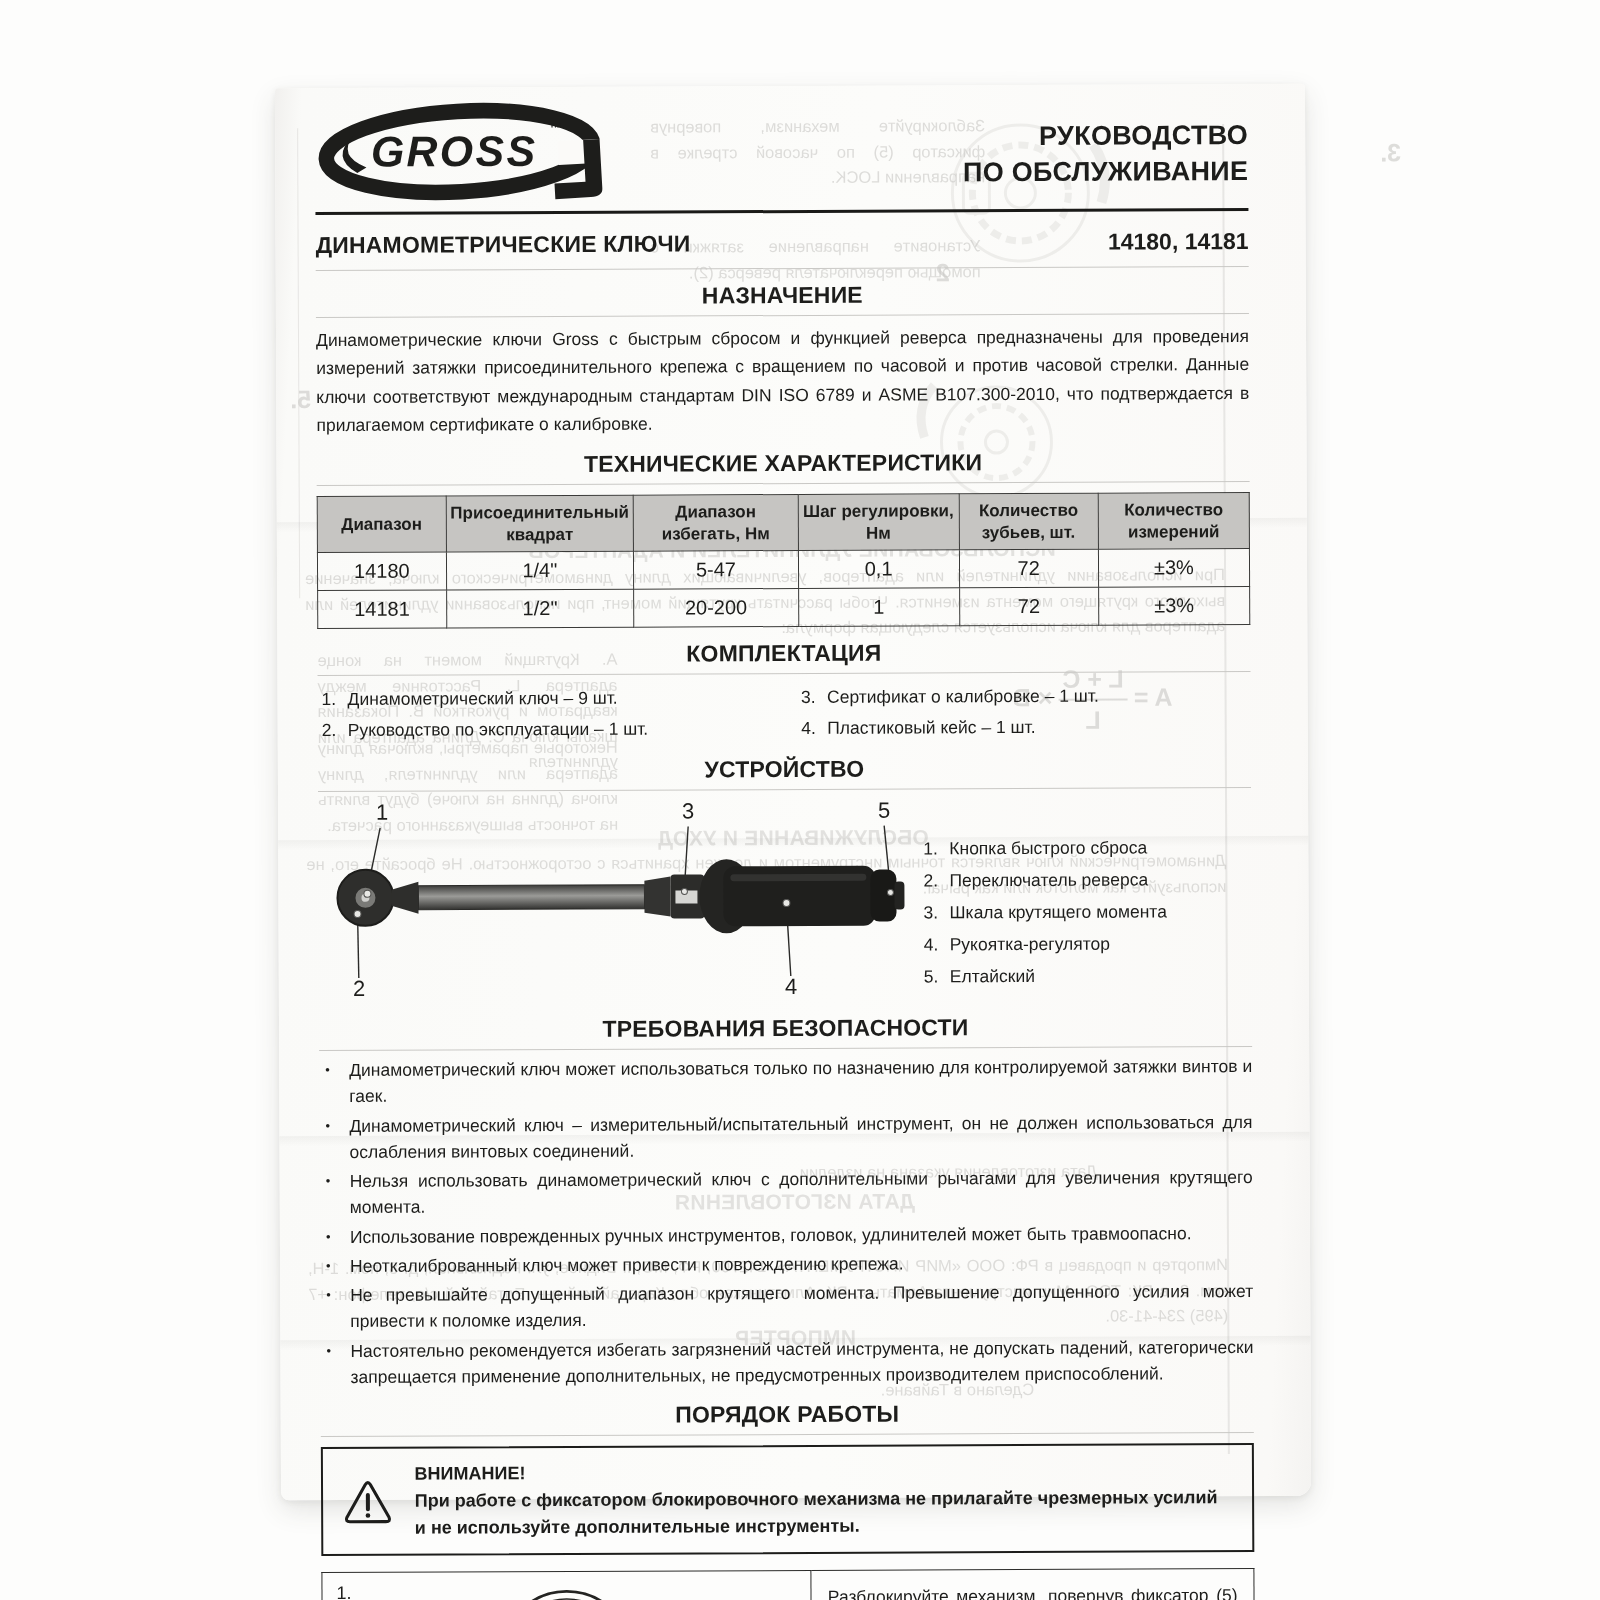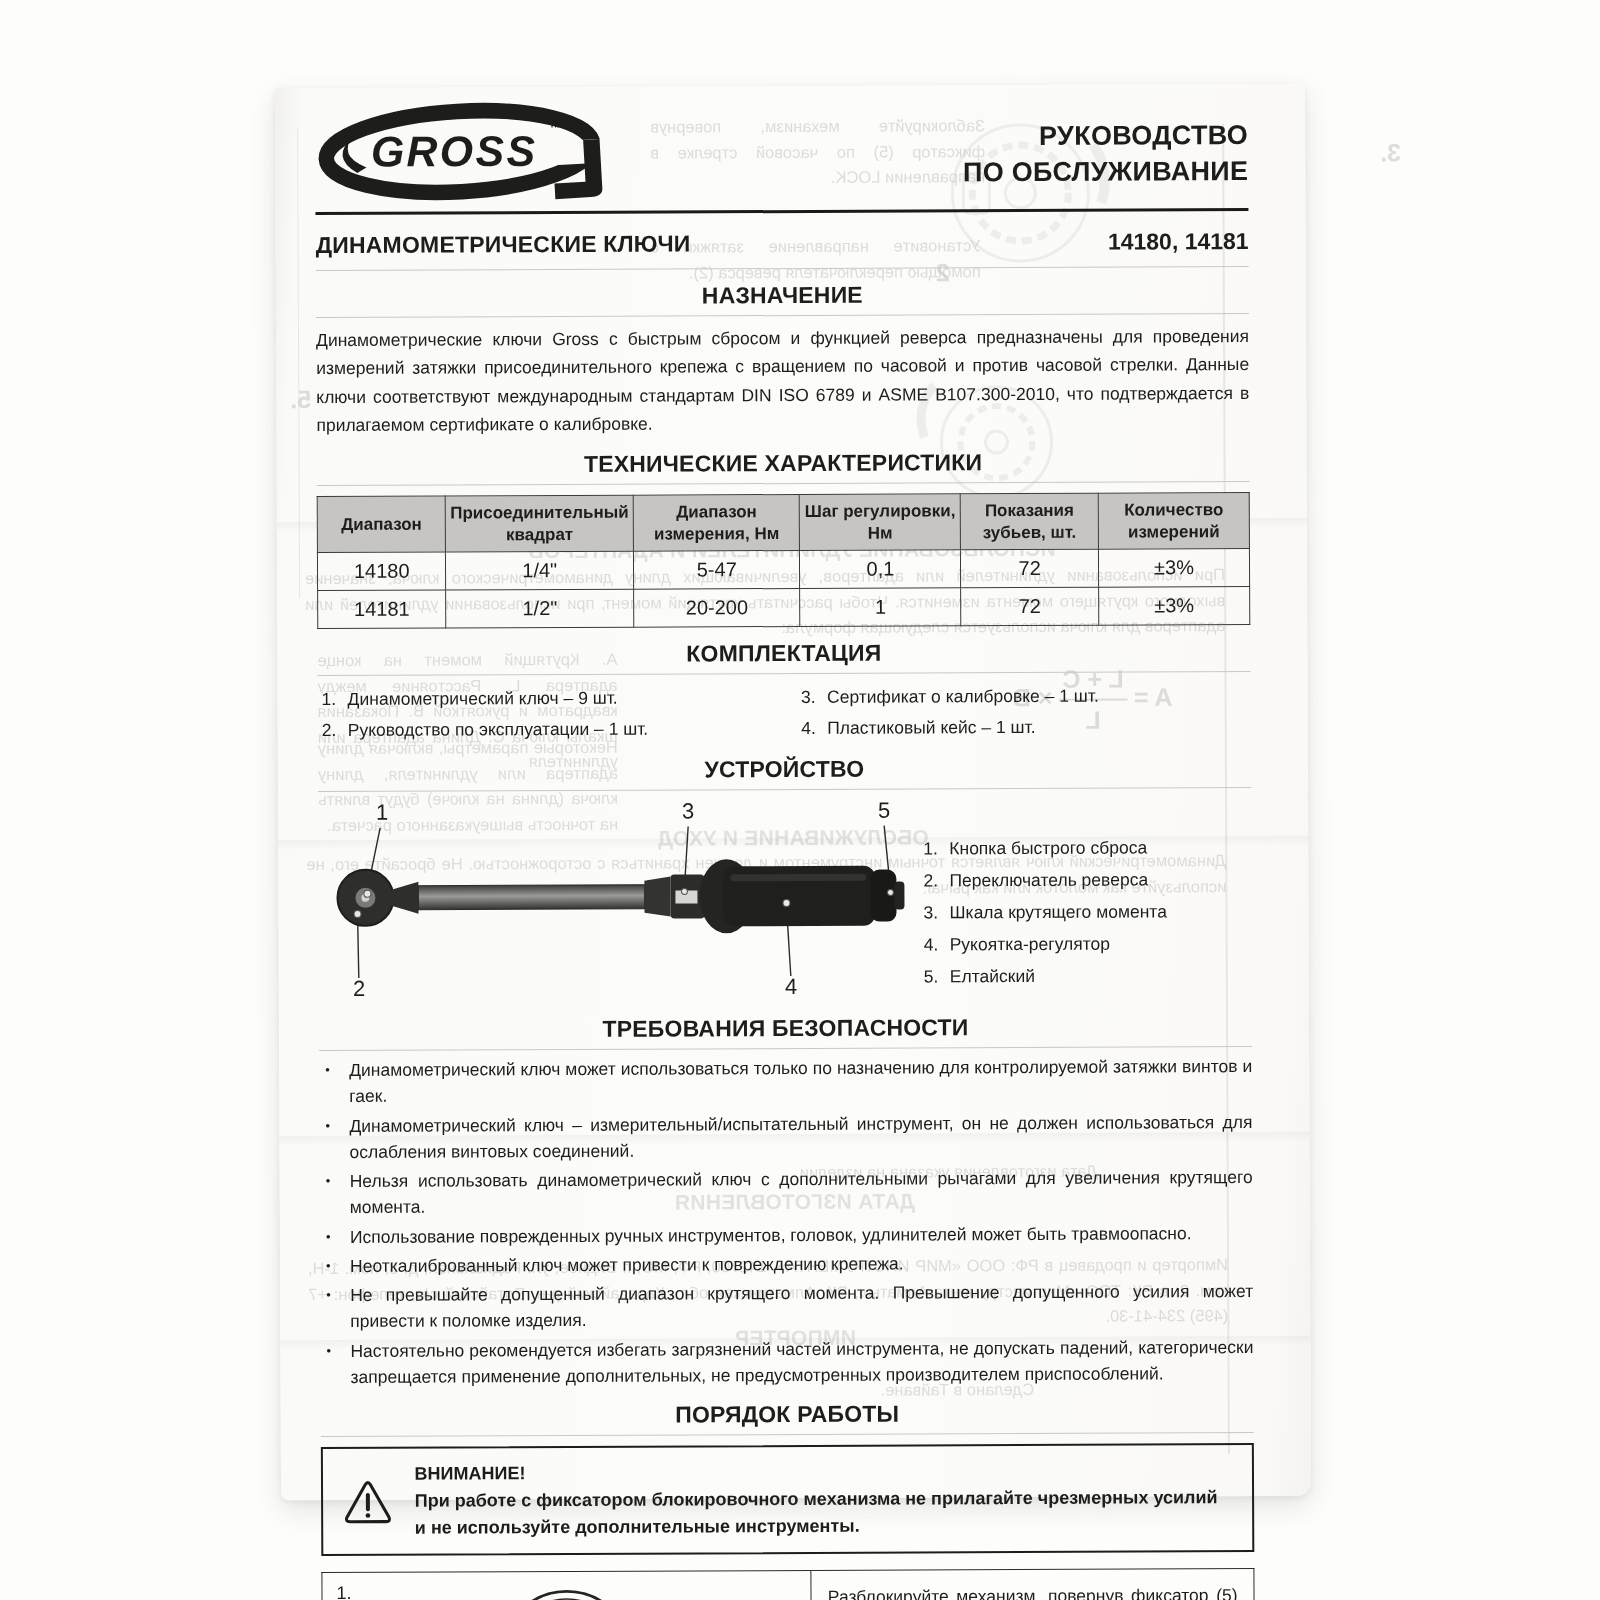--- a/index.html
+++ b/index.html
@@ -152,23 +152,23 @@
     <div class="rule-thin"></div>
     <p class="body-text">Динамометрические ключи Gross с быстрым сбросом и функцией реверса предназначены для проведения измерений затяжки присоединительного крепежа с вращением по часовой и против часовой стрелки. Данные ключи соответствуют международным стандартам DIN ISO 6789 и ASME B107.300-2010, что подтверждается в прилагаемом сертификате о калибровке.</p>
 
     <div class="sec-h">ТЕХНИЧЕСКИЕ ХАРАКТЕРИСТИКИ</div>
     <div class="rule-thin"></div>
     <table class="specs">
       <tbody>
           <tr>
         <th style="width:14.5%">Диапазон</th>
         <th style="width:16%">Присоединительный квадрат</th>
-        <th style="width:19%">Диапазон измерения, Нм</th>
+        <th style="width:19%">Диапазон избегать, Нм</th>
         <th style="width:18%">Шаг регулировки, Нм</th>
-        <th style="width:15.5%">Показания зубьев, шт.</th>
+        <th style="width:15.5%">Количество зубьев, шт.</th>
         <th style="width:17%">Количество измерений</th>
       </tr>
       <tr>
         <td>14180</td>
         <td>1/4"</td>
         <td>5-47</td>
         <td>0,1</td>
         <td>72</td>
         <td>±3%</td>
       </tr>

